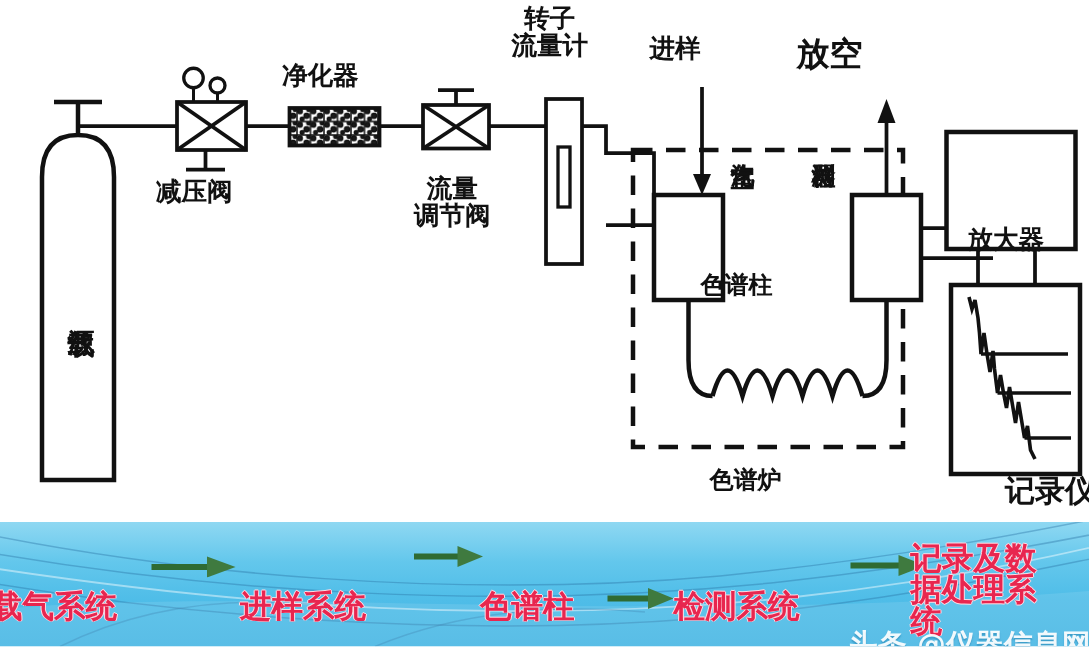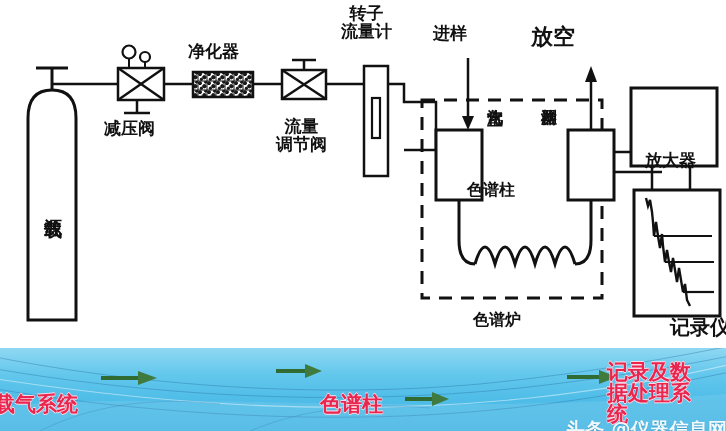--- a/index.html
+++ b/index.html
@@ -215,21 +215,23 @@
     <svg class="barrow" style="left:404px;top:42px;" width="46" height="16" viewBox="0 0 46 16">
       <line x1="1" y1="9" x2="30" y2="9" stroke="#2f6b33" stroke-width="4"></line>
       <path d="M28 2 L45 9 L28 16 Z" fill="#3f7a3f"></path>
     </svg>
     <svg class="barrow" style="left:566px;top:20px;" width="52" height="16" viewBox="0 0 52 16">
       <line x1="1" y1="9" x2="35" y2="9" stroke="#2f6b33" stroke-width="4"></line>
       <path d="M33 2 L51 9 L33 16 Z" fill="#3f7a3f"></path>
     </svg>
 
     <div class="bnt" style="left:-6px;top:42px;">载气系统</div>
+    <div class="bnt" style="left:160px;top:42px;">进样系统</div>
     <div class="bnt" style="left:320px;top:42px;">色谱柱</div>
+    <div class="bnt" style="left:449px;top:42px;">检测系统</div>
     <div class="bnt wrap" style="left:607px;top:14px;">记录及数
 据处理系
 统</div>
   </div>
 
   <div id="watermark">头条 @仪器信息网</div>
 
 </div>
 
 </body></html>

